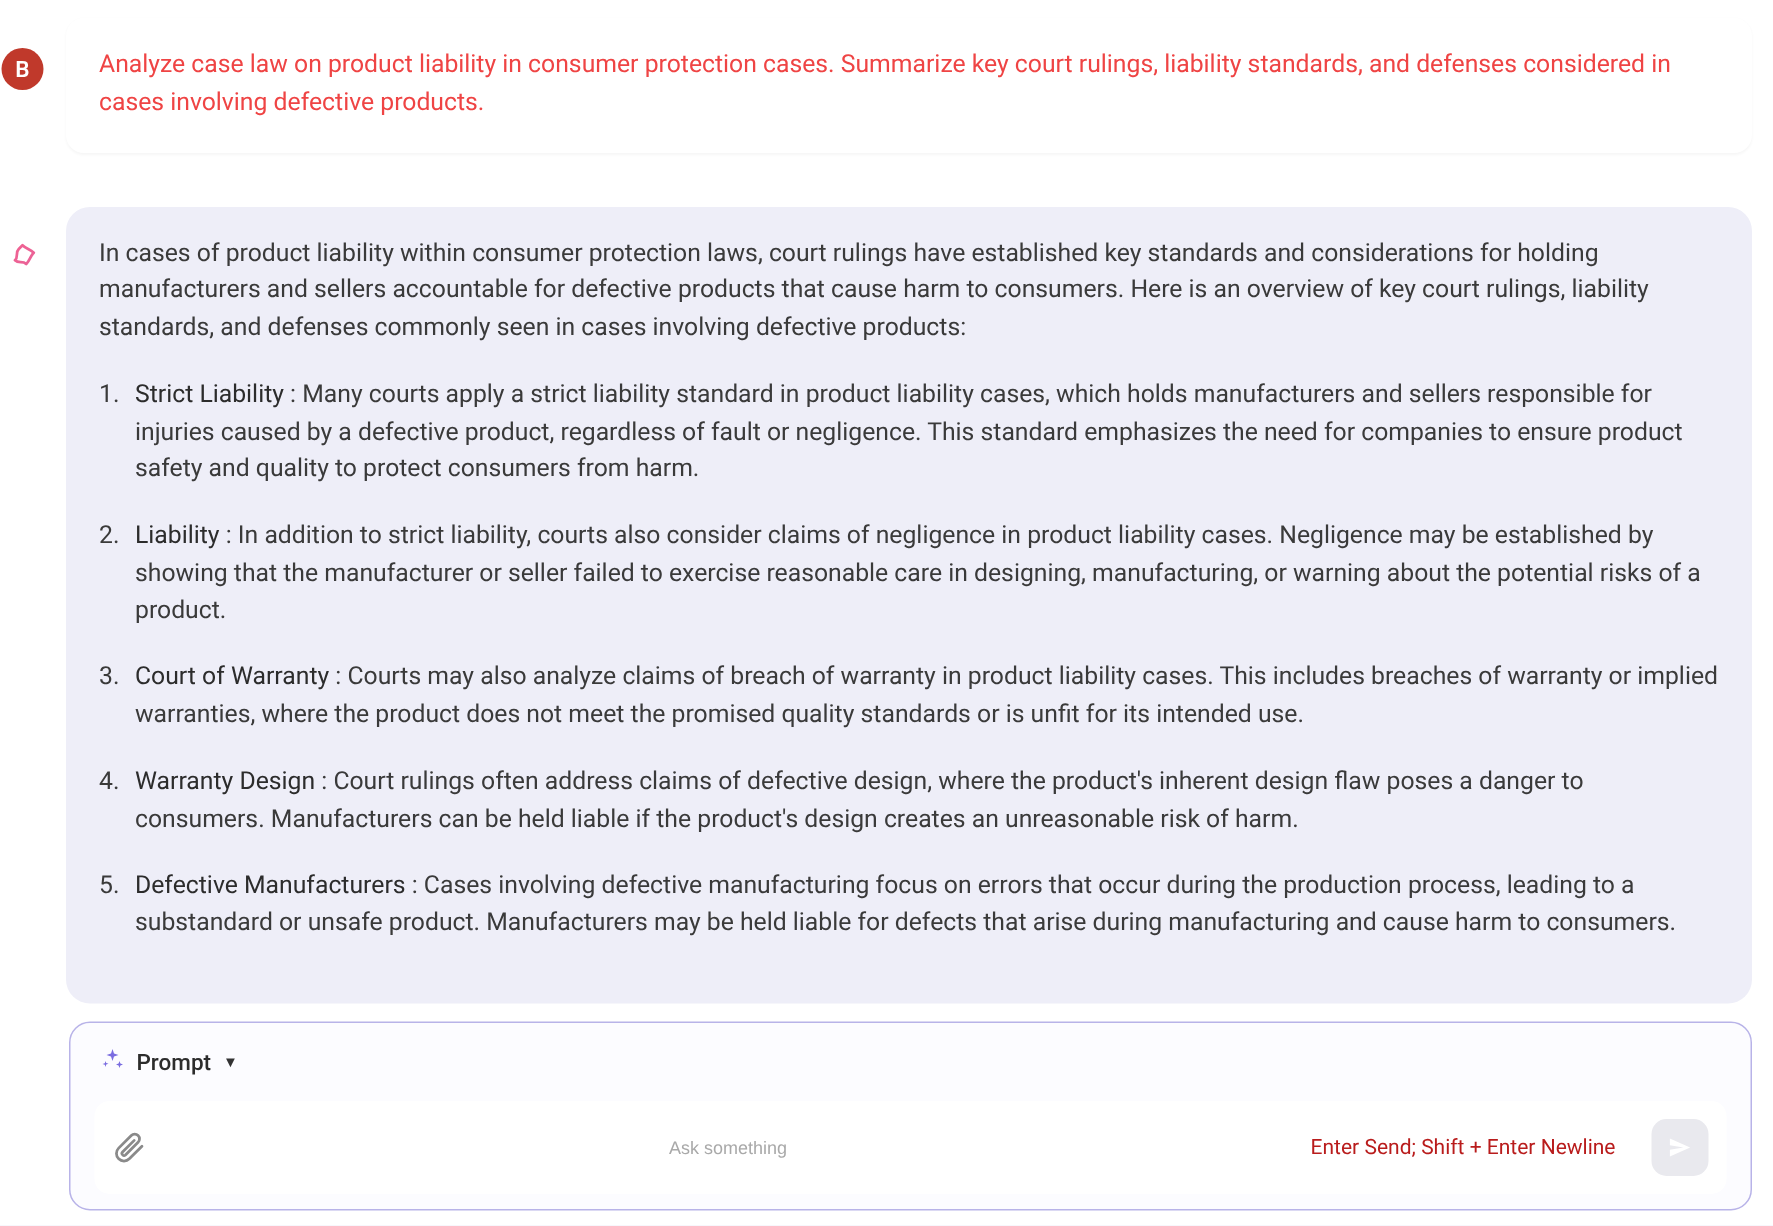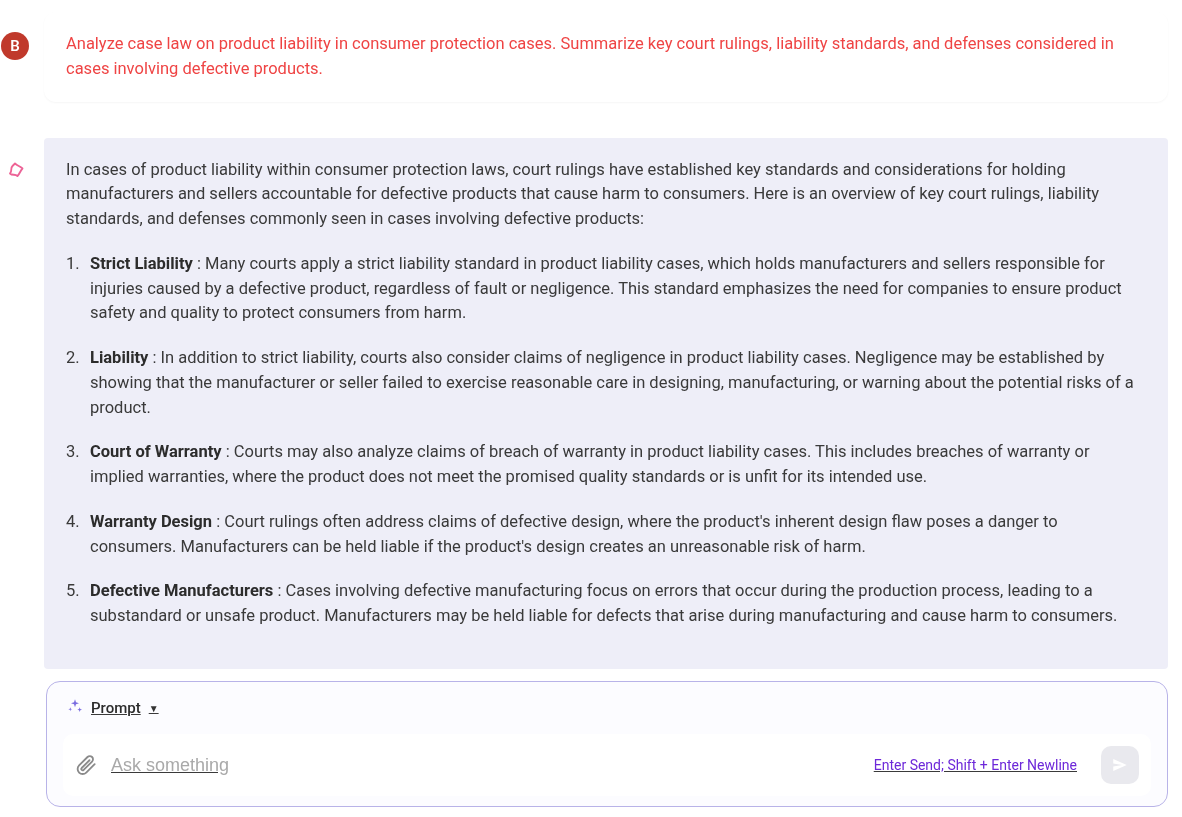--- a/index.html
+++ b/index.html
@@ -54,21 +54,21 @@
     padding: 20px 22px;
     font-size: 16.5px;
     line-height: 1.5;
     color: #ef4444;
     box-shadow: 0 1px 2px rgba(0,0,0,0.04);
     margin-right: 14px;
   }
   .ai-bubble {
     flex: 1;
     background: #eeeef8;
-    border-radius: 4px;
+    border-radius: 16px;
     padding: 20px 22px 20px 22px;
     font-size: 16.5px;
     line-height: 1.5;
     color: #3a3a3a;
     margin-right: 14px;
   }
   .ai-intro {
     margin-bottom: 20px;
   }
   .ai-list {
@@ -83,33 +83,32 @@
     margin-bottom: 20px;
   }
   .ai-list li::before {
     content: counter(item) ".";
     position: absolute;
     left: 0;
     top: 0;
     color: #3a3a3a;
   }
   .ai-list .title {
-    font-weight: 700;
+    font-weight: 400;
     color: #2c2c2c;
   }
   .input-area {
     position: absolute;
     left: 46px;
     right: 14px;
     bottom: 10px;
     border: 1.5px solid #b8b3e8;
     border-radius: 14px;
     background: #fcfcff;
     padding: 14px 16px 10px 16px;
-    text-decoration: underline;
   }
   .prompt-row {
     display: flex;
     align-items: center;
     gap: 8px;
     padding: 2px 4px 16px 4px;
     font-size: 15px;
     color: #2c2c2c;
     font-weight: 500;
   }
@@ -130,29 +129,30 @@
   }
   .attach-btn {
     color: #8a8a8a;
     cursor: pointer;
     display: flex;
   }
   .text-input {
     flex: 1;
     border: none;
     outline: none;
-    font-size: 18px;
+    font-size: 12px;
     color: #404040;
     background: transparent;
+    text-align: center;
   }
   .text-input::placeholder {
     color: #a9a9a9;
   }
   .hint-text {
-    color: #6d28d9;
+    color: #b91c1c;
     font-size: 14px;
     margin-right: 10px;
   }
   .send-btn {
     width: 38px;
     height: 38px;
     border-radius: 10px;
     background: #e9e9ee;
     display: flex;
     align-items: center;

